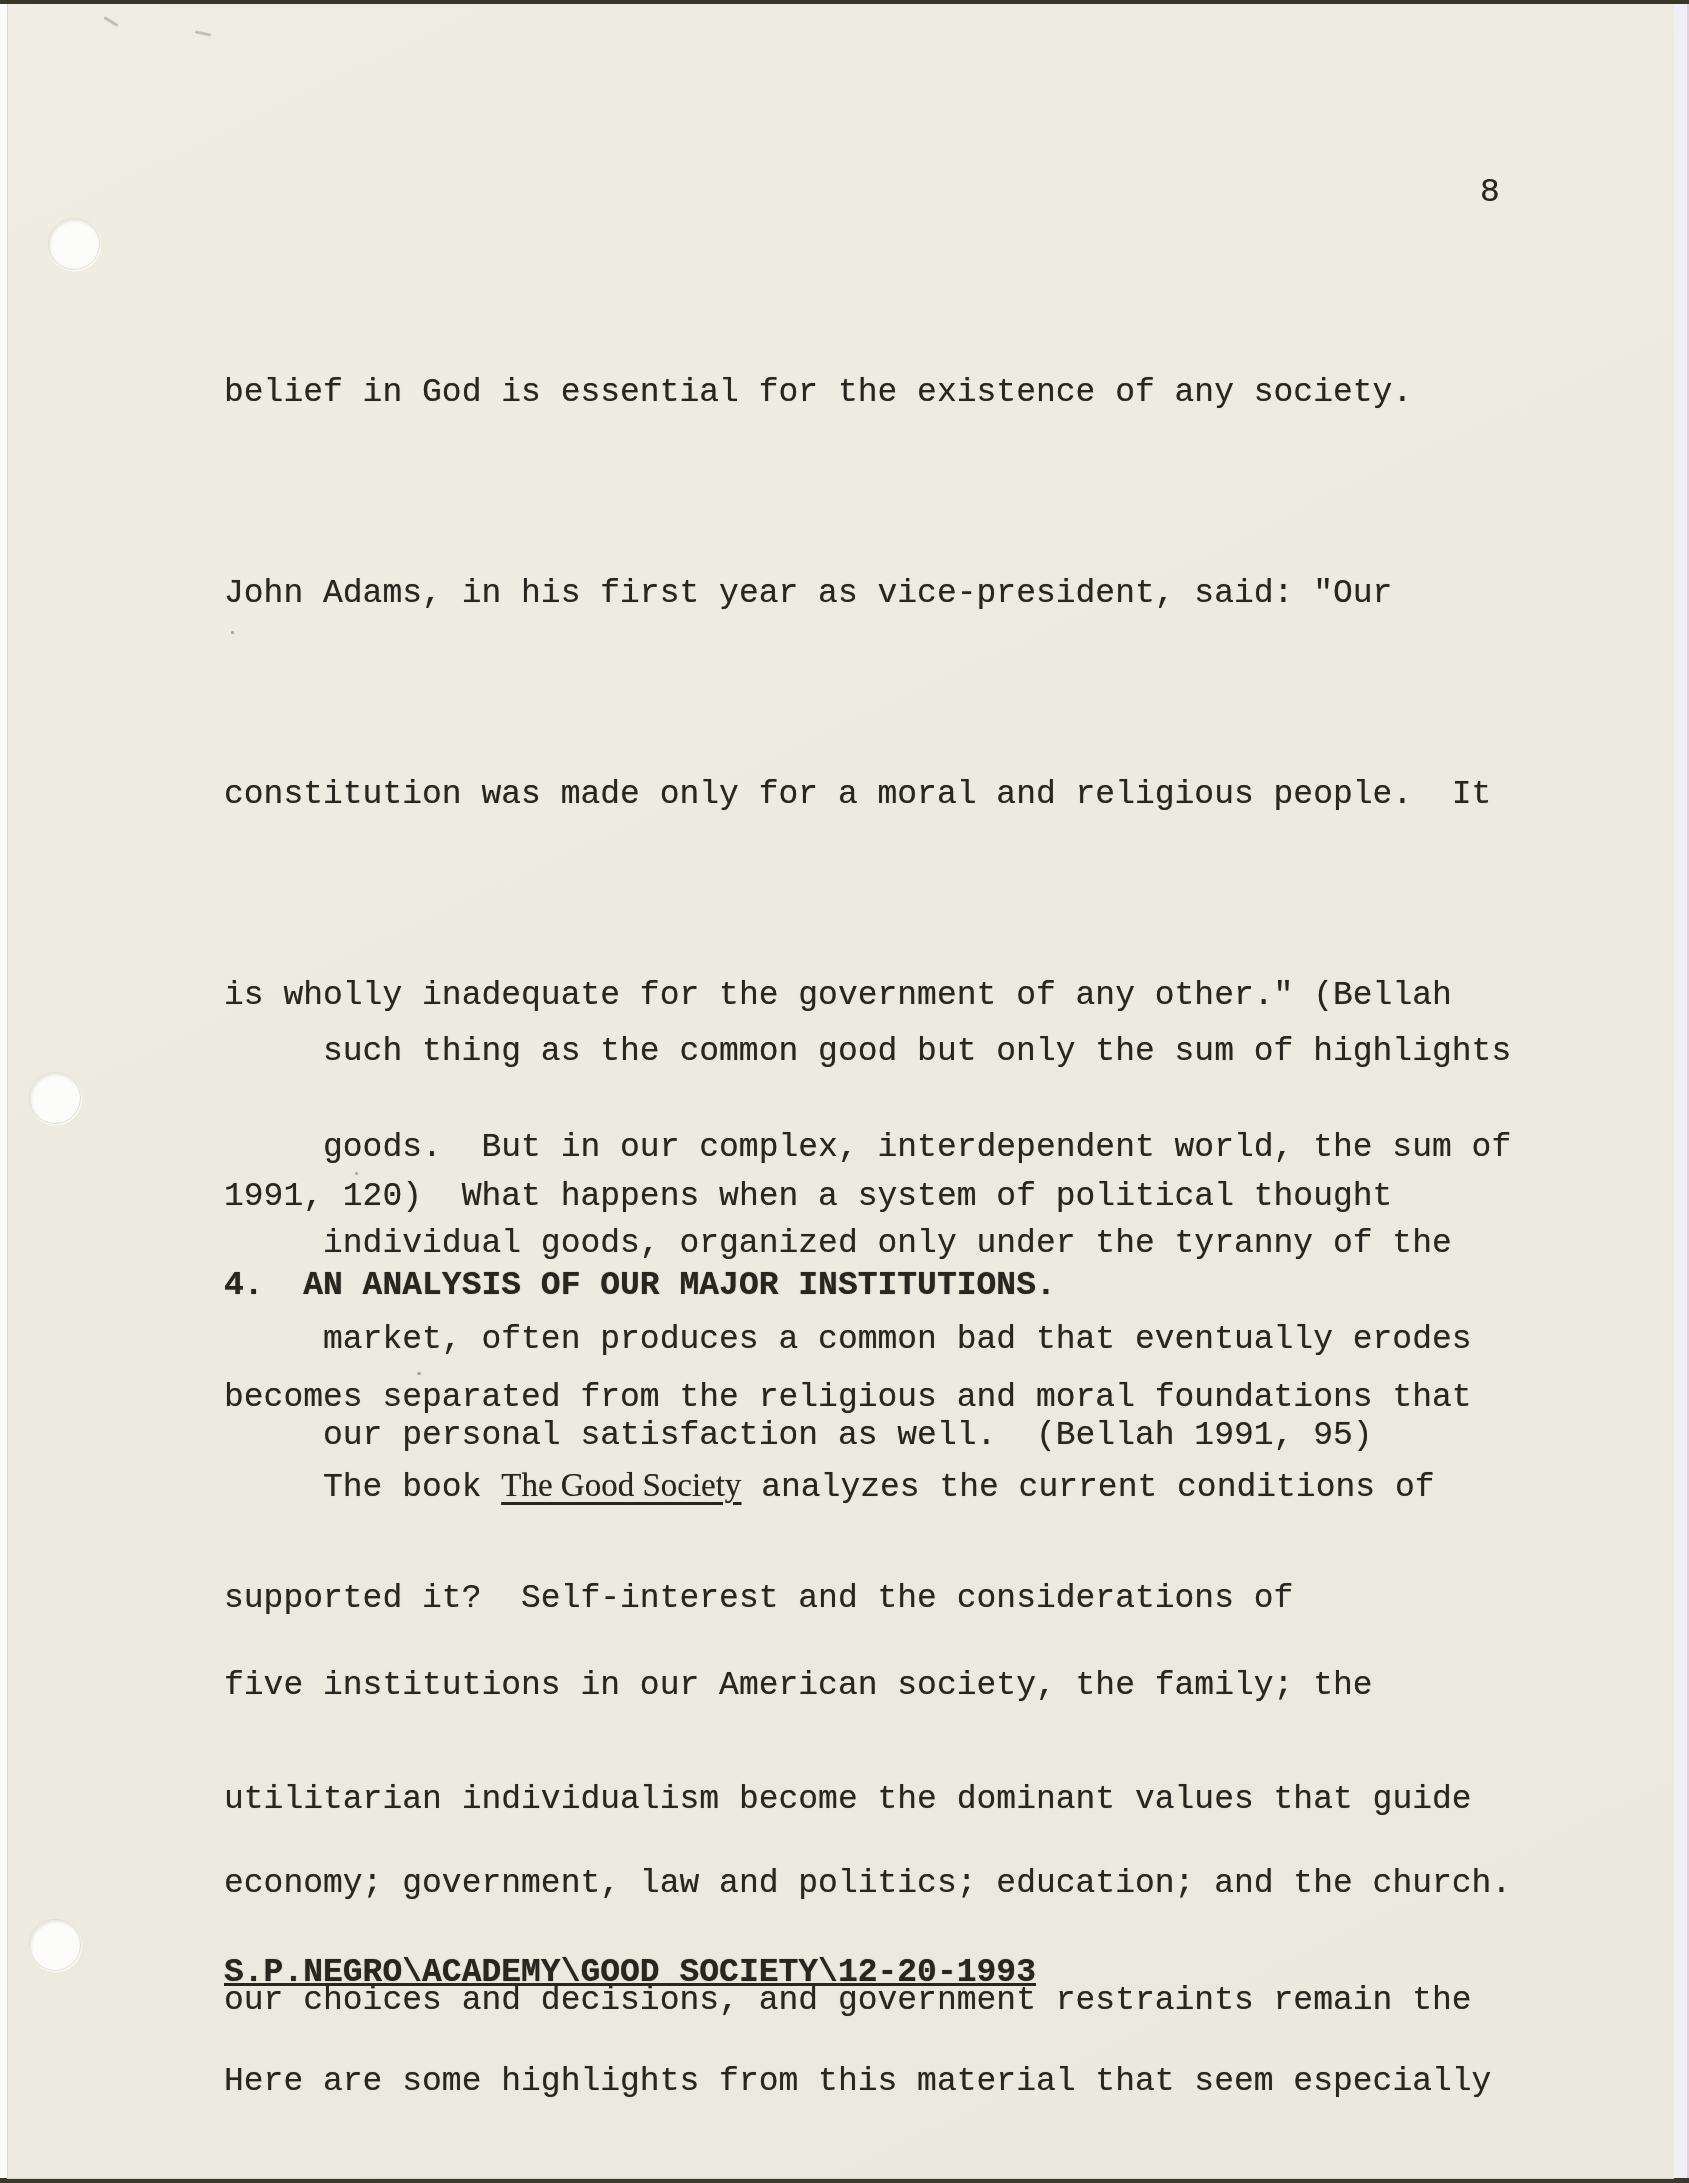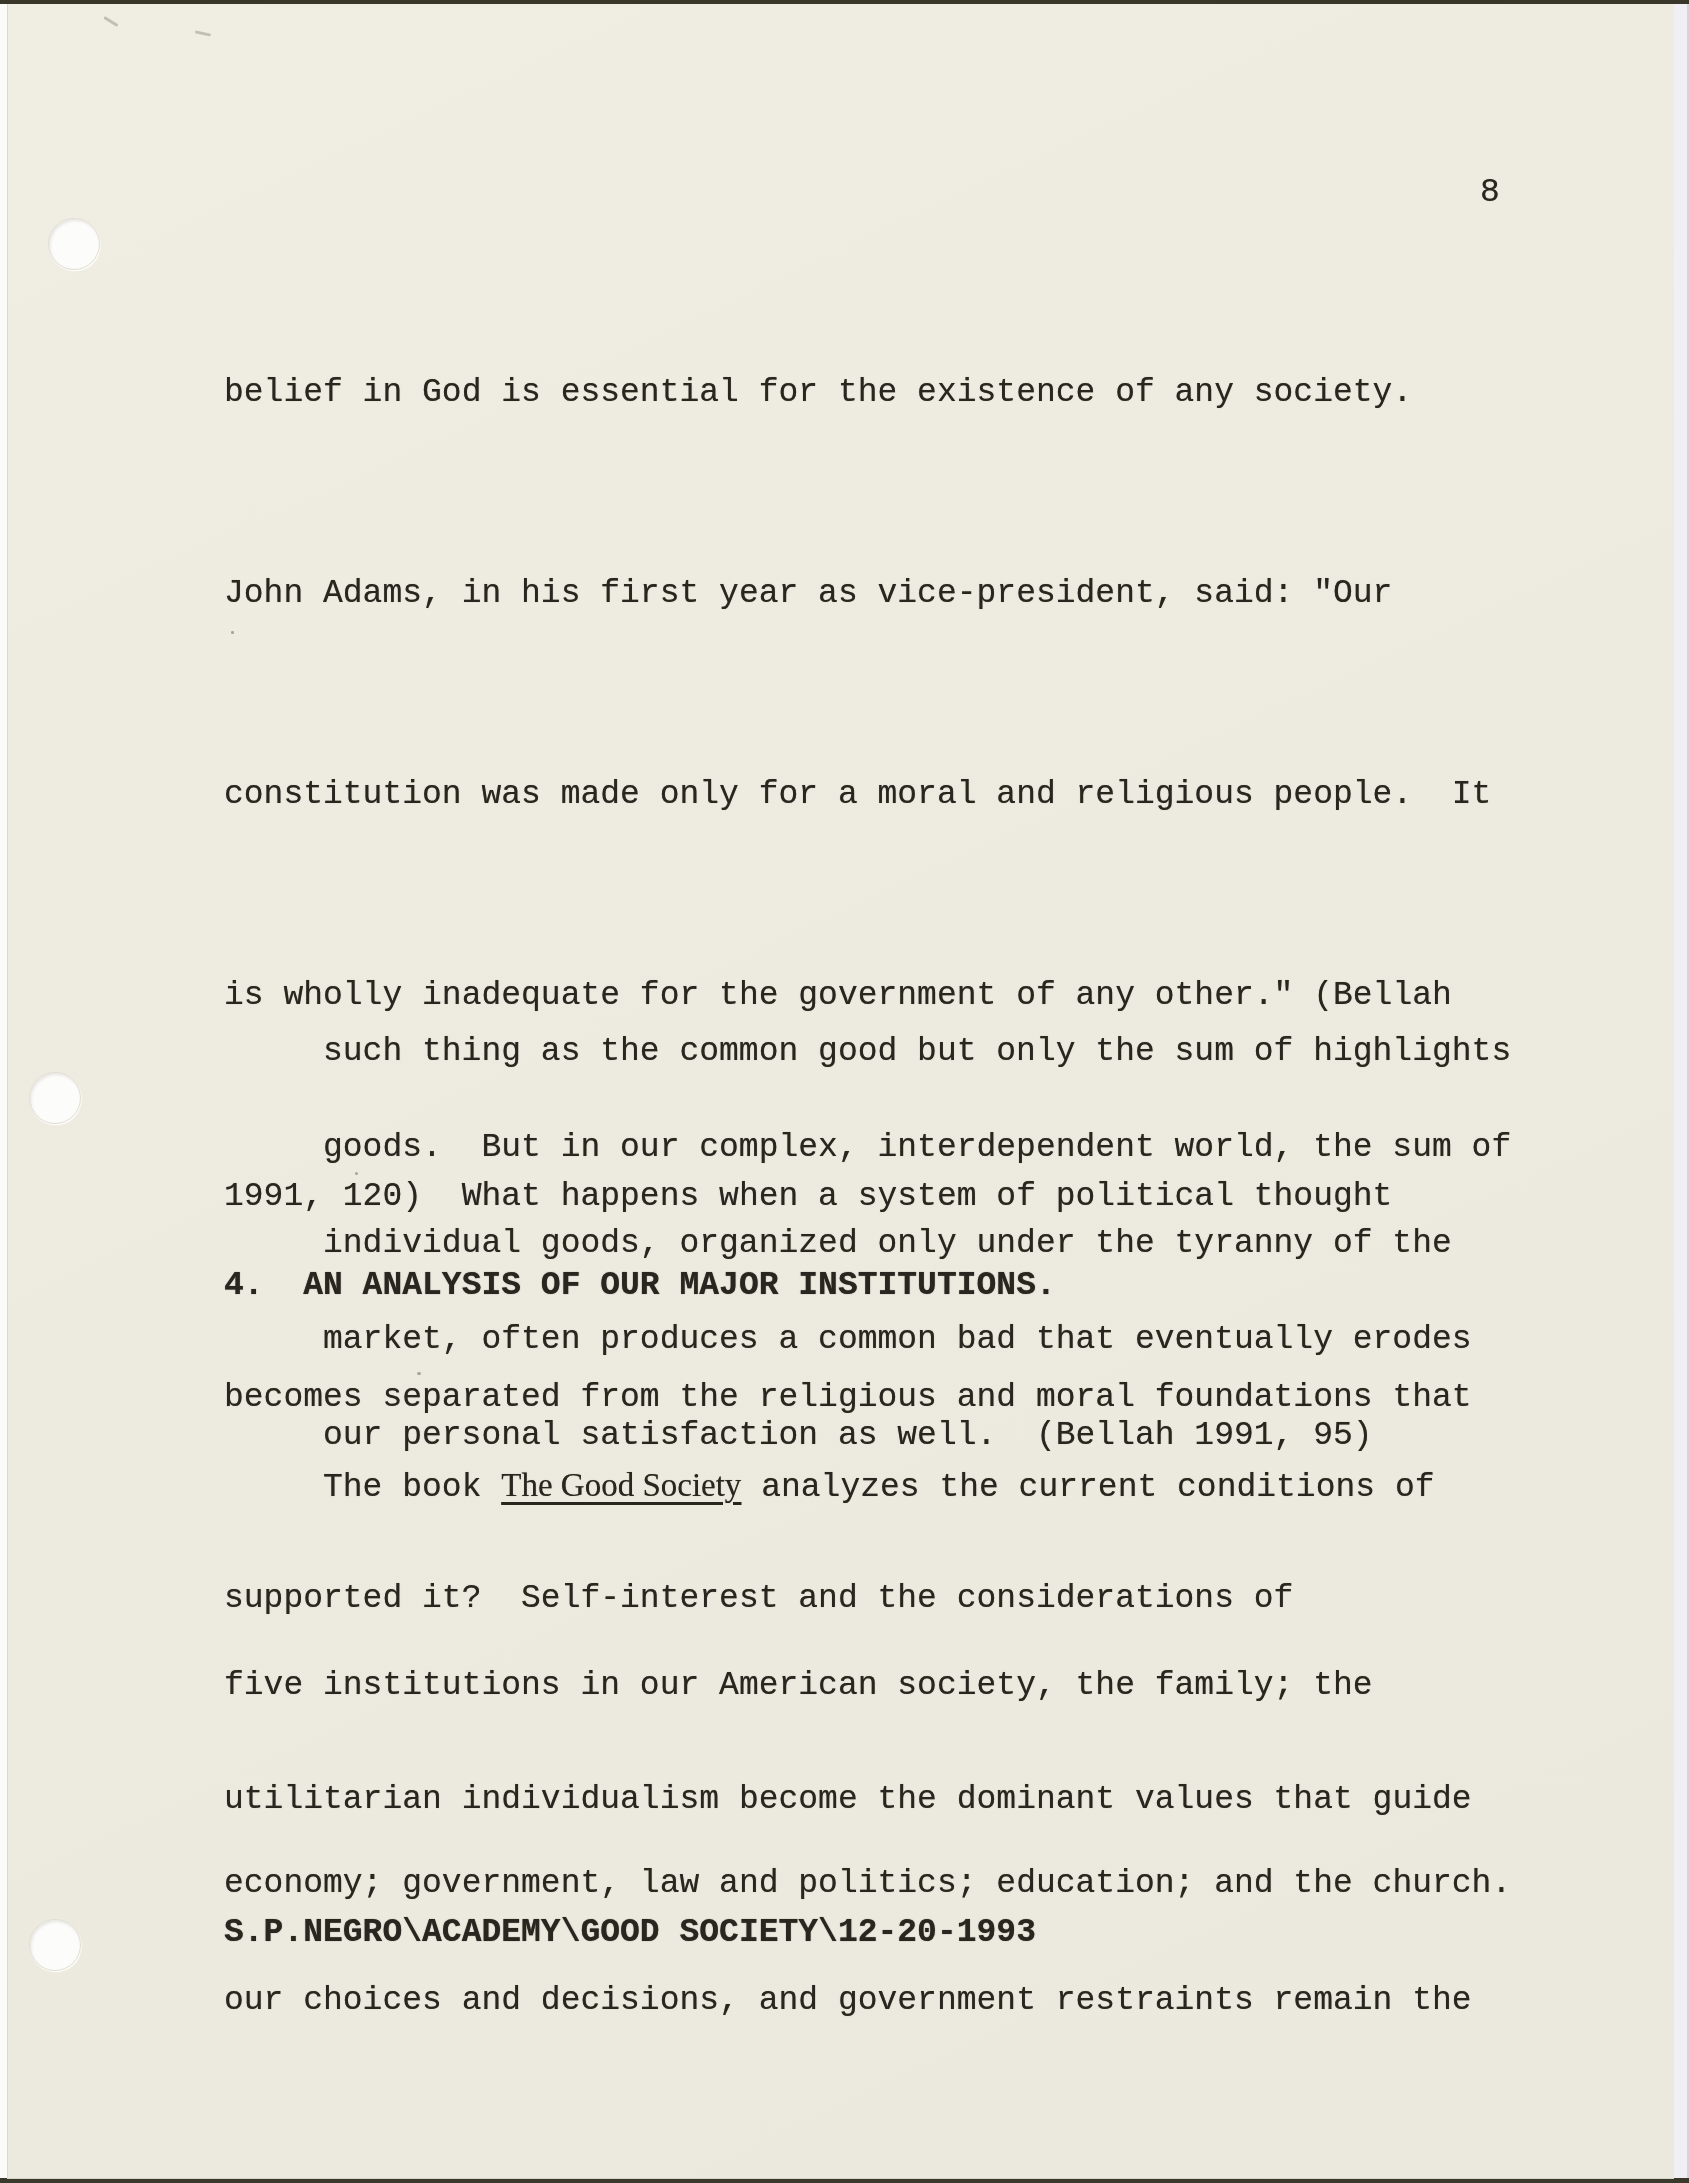--- a/index.html
+++ b/index.html
@@ -129,23 +129,24 @@
     <div>market, often produces a common bad that eventually erodes</div>
     <div>our personal satisfaction as well.  (Bellah 1991, 95)</div>
   </div>
 
   <div class="typed heading-block bold" style="left:224px; top:1253px;">4.  AN ANALYSIS OF OUR MAJOR INSTITUTIONS.</div>
 
   <div class="typed para2-block" style="left:224px; top:1320px;">
     <div><span>     The book </span><span class="u">The Good Society</span><span> analyzes the current conditions of</span></div>
     <div>five institutions in our American society, the family; the</div>
     <div>economy; government, law and politics; education; and the church.</div>
+    <div>Here are some highlights from this material that seem especially</div>
     
     
     
     
     
   </div>
 
-  <div class="typed footer-block bold" style="left:224px; top:1900px;">S.P.NEGRO\ACADEMY\GOOD SOCIETY\12-20-1993</div>
+  <div class="typed footer-block bold" style="left:224px; top:1940px;text-decoration:underline;">S.P.NEGRO\ACADEMY\GOOD SOCIETY\12-20-1993</div>
 
 </div>
 
 
 </body></html>

